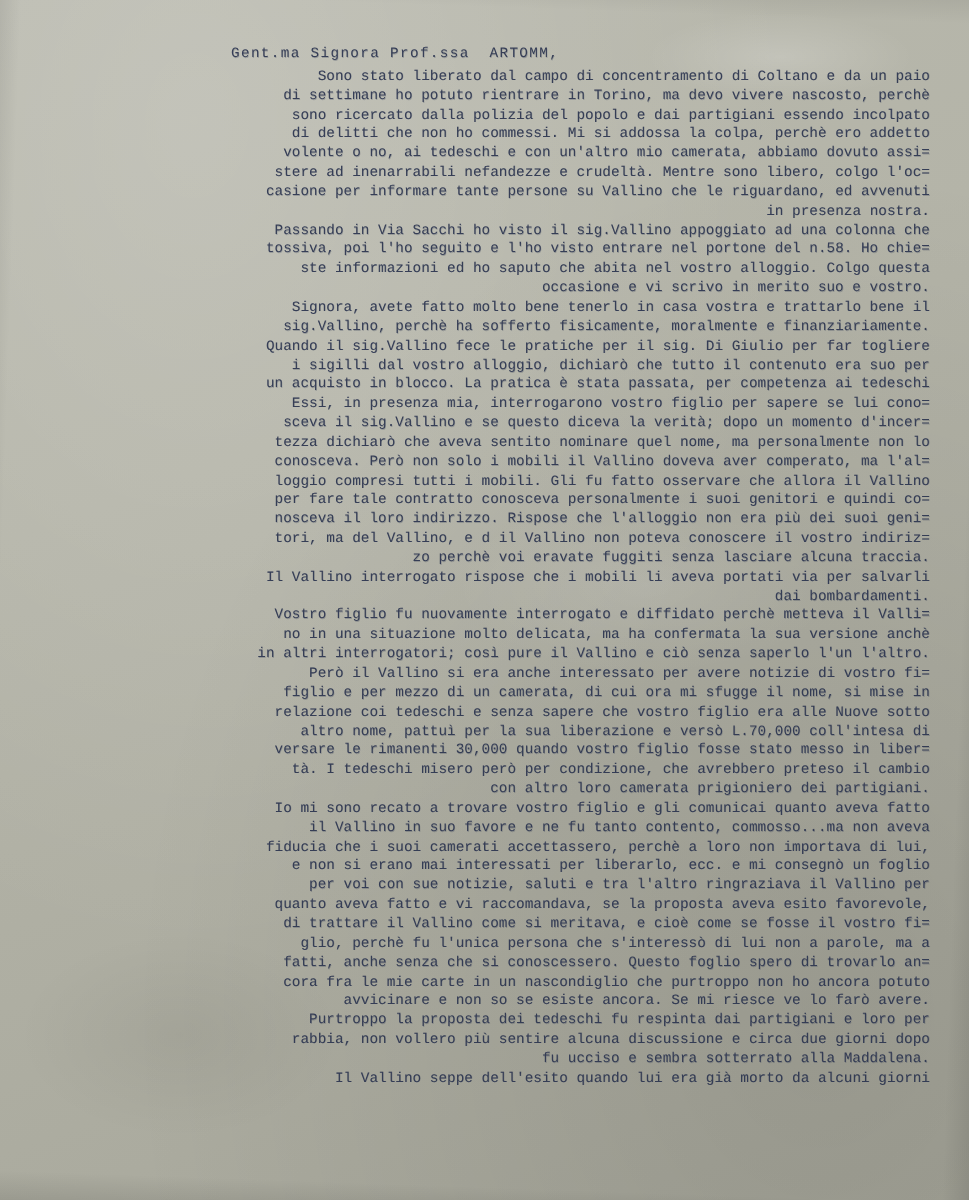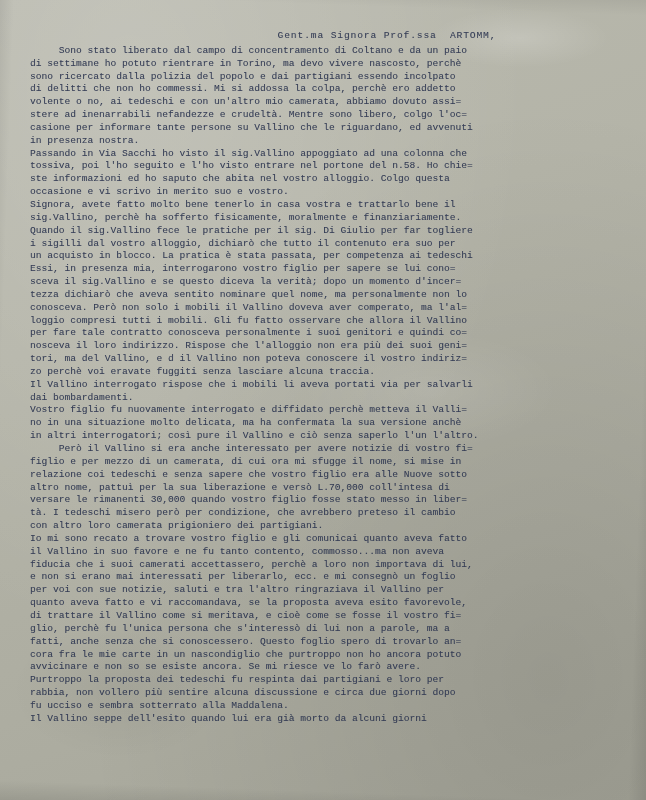--- a/index.html
+++ b/index.html
@@ -51,24 +51,24 @@
   .salutation {
     position: relative;
     z-index: 2;
     font-size: 9.55px;
     line-height: 12.85px;
     margin: 0 0 2px 0;
     padding-left: 124px;
     letter-spacing: 0.9px;
     text-shadow: 0.35px 0.35px 0 rgba(44,53,80,0.28);
     opacity: 0.93;
-    text-align: center;
   }
   .body-text {
     margin: 0;
+    text-align: right;
   }
   .smudge-a, .smudge-b, .smudge-c {
     position: absolute;
     z-index: 1;
     pointer-events: none;
     border-radius: 50%;
   }
   .smudge-a {
     left: 430px; top: 8px; width: 180px; height: 60px;
     background: radial-gradient(ellipse, rgba(255,255,255,0.18), rgba(255,255,255,0) 70%);

